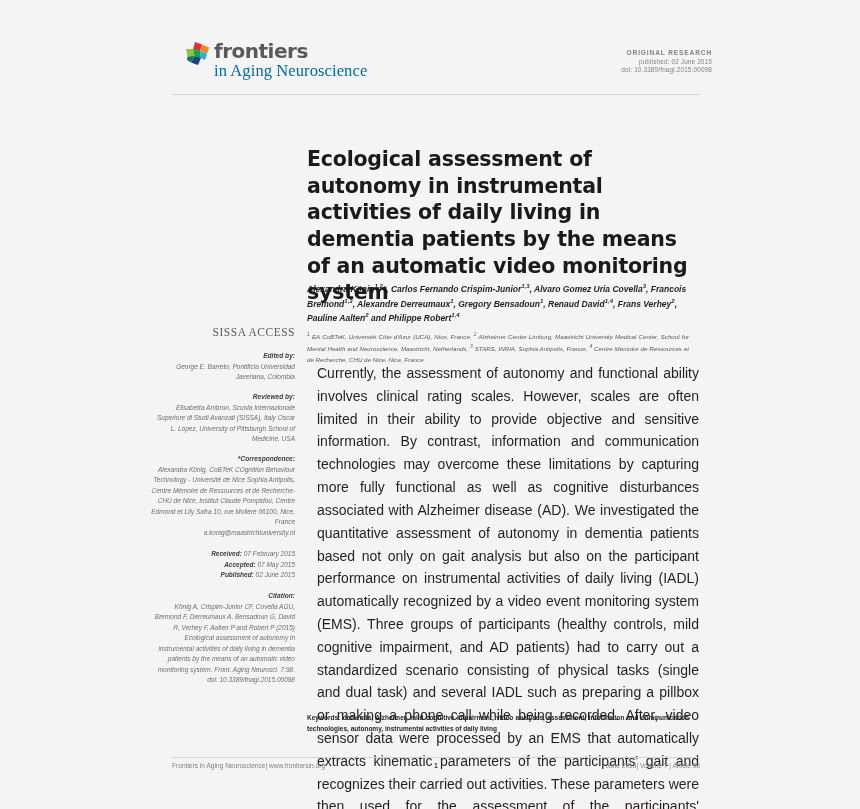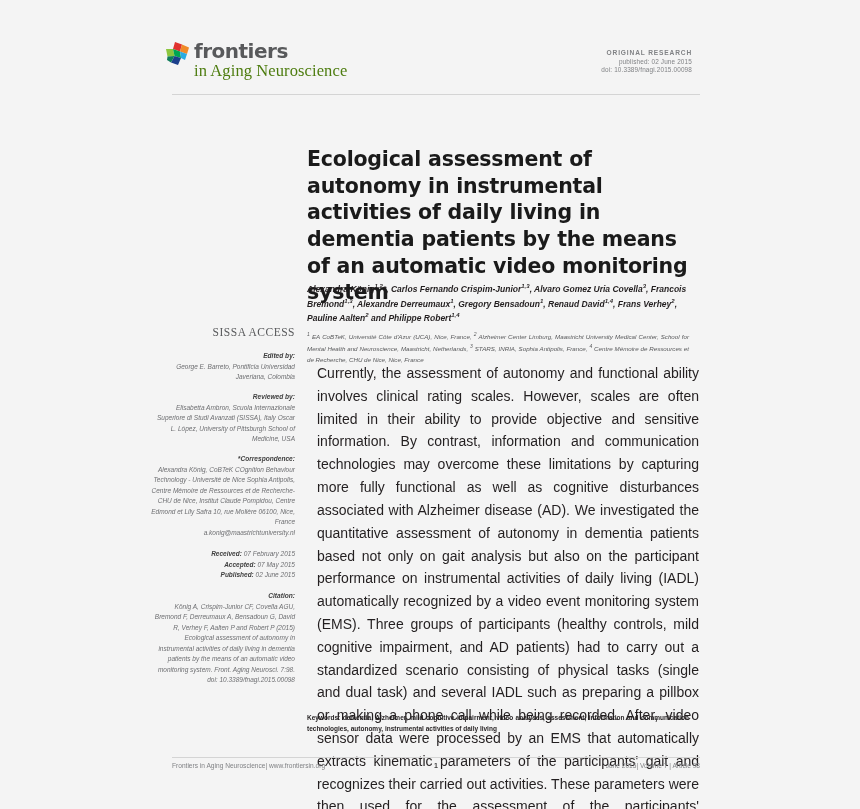--- a/index.html
+++ b/index.html
@@ -17,21 +17,21 @@
     position: absolute;
     left: 0; top: 0;
     width: 860px;
     height: 809px;
     background: #f4f4f4;
   }
 
   
   .header {
     position: absolute;
-    left: 164px;
+    left: 184px;
     top: 38px;
     width: 528px;
     height: 52px;
   }
 
   .logo-wrap {
     position: absolute;
     left: 0; top: 0;
     display: flex;
     align-items: flex-start;
@@ -54,21 +54,21 @@
     font-family: "DejaVu Sans", sans-serif;
     font-size: 20px;
     font-weight: bold;
     color: #58595b;
     letter-spacing: -0.5px;
     display: block;
   }
   .logo-journal {
     font-family: "Liberation Serif", serif;
     font-size: 16.5px;
-    color: #4d7c0f;
+    color: #0369a1;
     display: block;
     margin-top: 2px;
     letter-spacing: 0.1px;
   }
 
   .pub-meta {
     position: absolute;
     right: 0;
     top: 11px;
     text-align: right;

